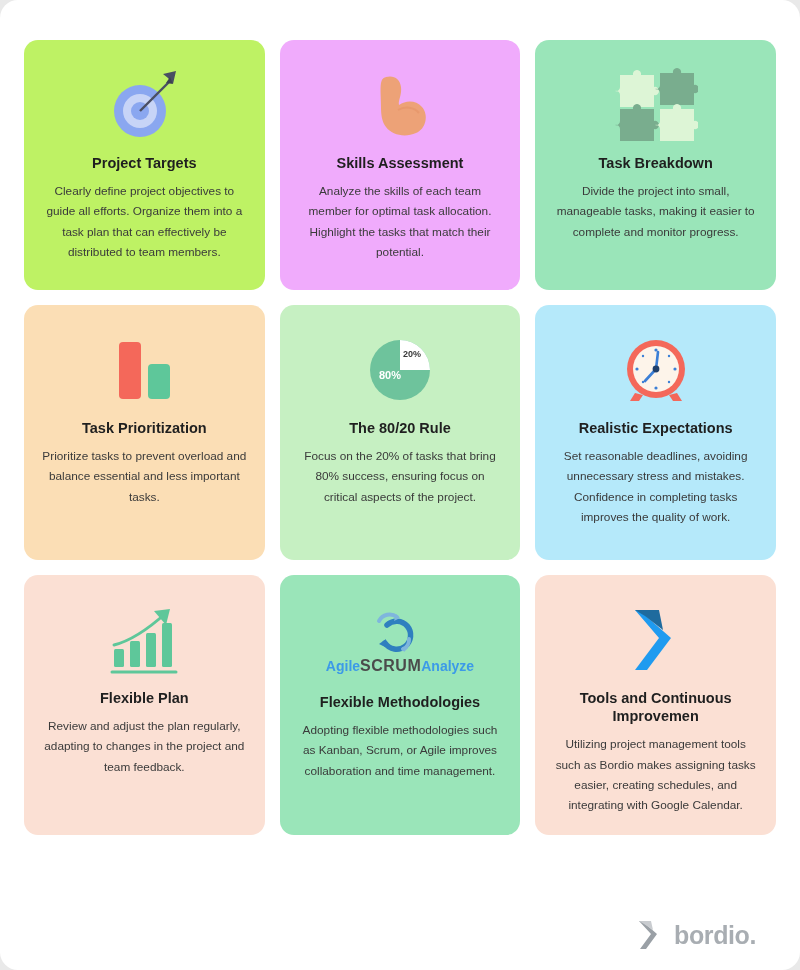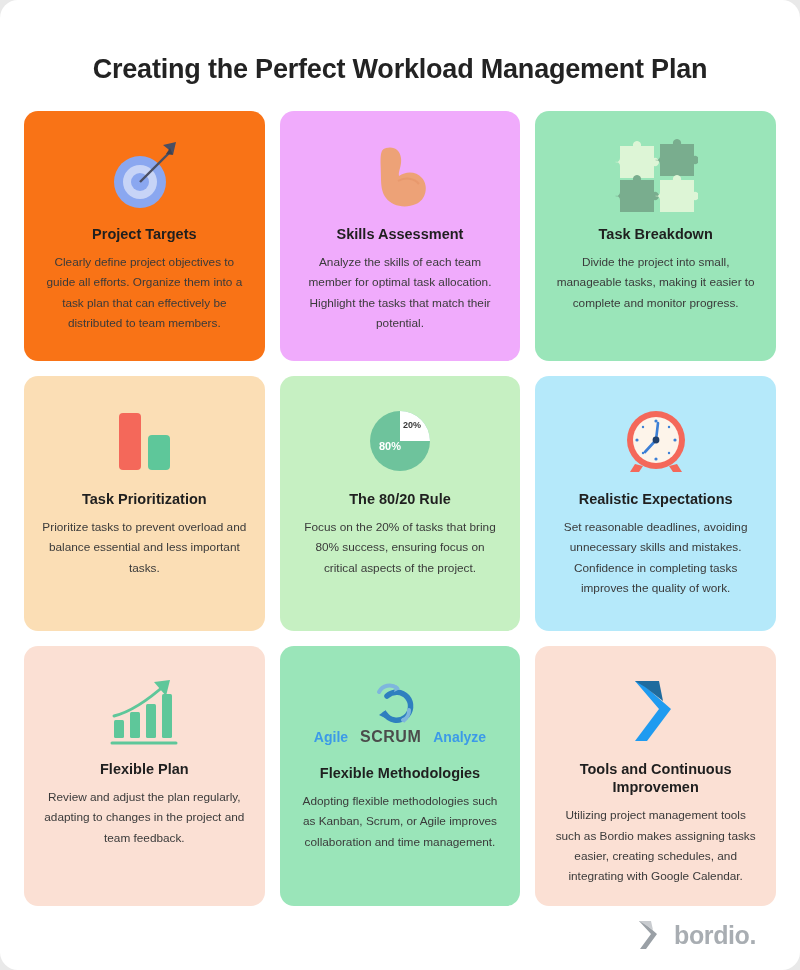--- a/index.html
+++ b/index.html
@@ -87,21 +87,20 @@
 
   .method-wrap {
     display: flex;
     flex-direction: column;
     align-items: center;
     gap: 0px;
   }
   .method-labels {
     display: flex;
     align-items: baseline;
-    gap: 12px;
     font-weight: bold;
     font-size: 14px;
     margin-top: -4px;
   }
   .m-agile { color: #3c9ae8; }
   .m-scrum { color: #4b4b4b; font-size: 16px; letter-spacing: 0.5px; }
   .m-kanban { color: #3c9ae8; }
 
   .footer {
     margin-top: auto;
@@ -117,25 +116,24 @@
     color: #a8adb2;
     letter-spacing: -0.4px;
   }
 </style>
 </head>
 <body>
 
 <div class="page">
   <div class="page-inner">
 
-    <h1 class="page-title">Creating the Perfect Workload Management Plan</h1>
 
     <div class="grid">
 
-      <div class="card" style="background:#f97316">
+      <div class="card" style="background:#bef264">
         <div class="card-icon">
           <svg width="80" height="80" viewBox="0 0 80 80">
             <circle cx="36" cy="46" r="26" fill="#8aa7f0"></circle>
             <circle cx="36" cy="46" r="17" fill="#c7d4f7"></circle>
             <circle cx="36" cy="46" r="9" fill="#8aa7f0"></circle>
             <line x1="36" y1="46" x2="66" y2="16" stroke="#4a4f63" stroke-width="2.4"></line>
             <path d="M59 9 L72 6 L69 19 L64 13 Z" fill="#4a4f63"></path>
             <path d="M62 18 L69 19 L66 12 Z" fill="#3d4252"></path>
           </svg>
         </div>
@@ -213,21 +211,21 @@
               <circle cx="52" cy="51" r="1.2"></circle>
               <circle cx="26" cy="51" r="1.2"></circle>
               <circle cx="26" cy="25" r="1.2"></circle>
             </g>
             <line x1="39" y1="38" x2="41" y2="21" stroke="#3c7fd6" stroke-width="2.6" stroke-linecap="round"></line>
             <line x1="39" y1="38" x2="28" y2="50" stroke="#3c7fd6" stroke-width="2.6" stroke-linecap="round"></line>
             <circle cx="39" cy="38" r="3.4" fill="#1f3f6b"></circle>
           </svg>
         </div>
         <div class="card-title">Realistic Expectations</div>
-        <div class="card-body">Set reasonable deadlines, avoiding unnecessary skills and mistakes. Confidence in completing tasks improves the quality of work.</div>
+        <div class="card-body">Set reasonable deadlines, avoiding unnecessary stress and mistakes. Confidence in completing tasks improves the quality of work.</div>
       </div>
 
       <div class="card" style="background:#fbe0d4">
         <div class="card-icon">
           <svg width="84" height="78" viewBox="0 0 84 78">
             <g fill="#5ec79a">
               <rect x="12" y="48" width="10" height="18" rx="1.5"></rect>
               <rect x="28" y="40" width="10" height="26" rx="1.5"></rect>
               <rect x="44" y="32" width="10" height="34" rx="1.5"></rect>
               <rect x="60" y="22" width="10" height="44" rx="1.5"></rect>

